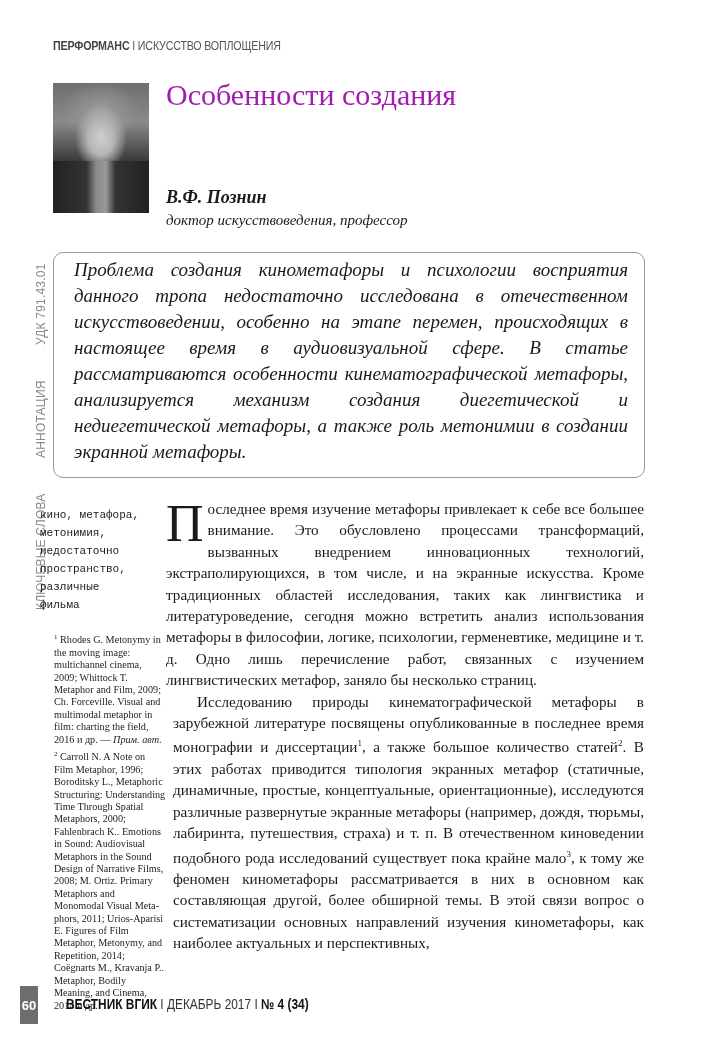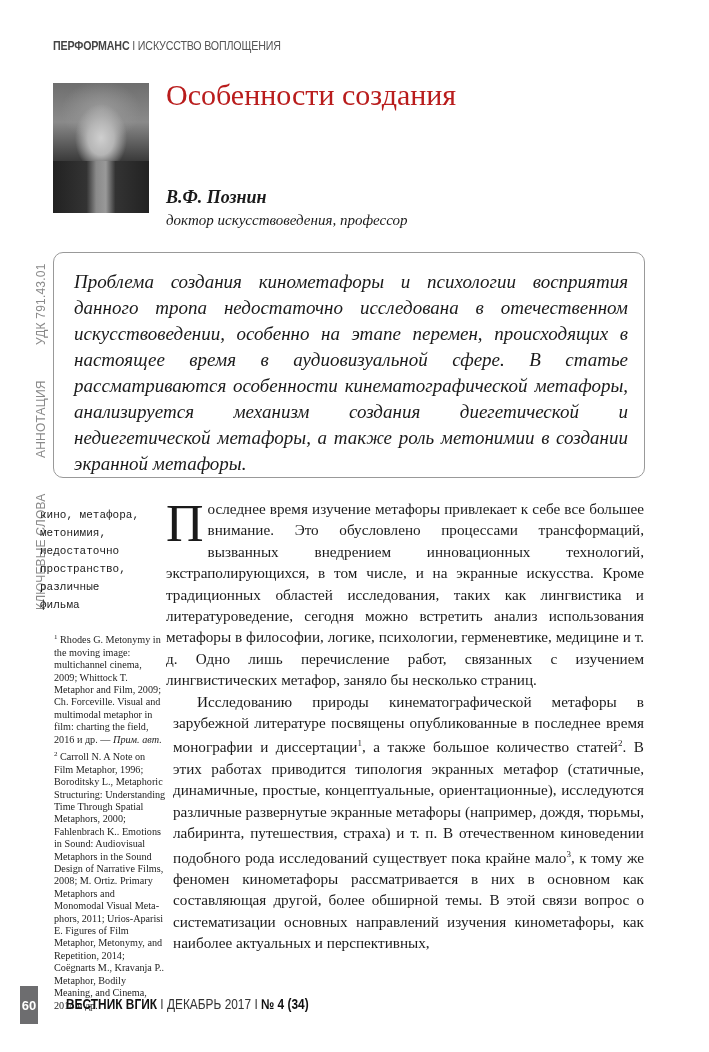--- a/index.html
+++ b/index.html
@@ -4,25 +4,25 @@
 <style>
   html, body { margin:0; padding:0; background:#fff; }
   body { width:709px; height:1052px; position:relative; overflow:hidden; font-family:"DejaVu Serif", "Liberation Serif", serif; color:#1a1a1a; }
   .runhead { position:absolute; left:53px; top:38px; font-family:"Liberation Sans", sans-serif; font-size:13px; color:#555; letter-spacing:-0.2px; transform:scaleX(0.82); transform-origin:left center; white-space:nowrap; }
   .runhead b { color:#444; font-weight:bold; }
   .photo { position:absolute; left:53px; top:83px; width:96px; height:130px; background:
       radial-gradient(ellipse 26px 34px at 48px 55px, #cfcfcf 0%, #b5b5b5 50%, rgba(0,0,0,0) 100%),
       radial-gradient(ellipse 40px 30px at 48px 28px, #9a9a9a 0%, rgba(0,0,0,0) 100%),
       linear-gradient(180deg, #6e6e6e 0%, #8a8a8a 30%, #3a3a3a 60%, #2a2a2a 100%); overflow:hidden; }
   .photo .jacket { position:absolute; left:0; right:0; bottom:0; height:52px; background:linear-gradient(90deg,#222 0%,#333 35%,#8a8a8a 45%,#999 55%,#333 65%,#222 100%); }
-  .title { position:absolute; left:166px; top:79px; font-family:"Liberation Serif", serif; font-size:30px; line-height:32px; color:#b91c1c; }
+  .title { position:absolute; left:166px; top:79px; font-family:"Liberation Serif", serif; font-size:30px; line-height:32px; color:#a21caf; }
   .author { position:absolute; left:166px; top:187px; font-family:"Liberation Serif", serif; font-style:italic; font-weight:bold; font-size:18px; }
   .degree { position:absolute; left:166px; top:212px; font-family:"Liberation Serif", serif; font-style:italic; font-size:15px; }
   .vlabel { position:absolute; font-family:"Liberation Sans", sans-serif; font-size:12px; color:#8a8a8a; transform:rotate(-90deg); transform-origin:left top; white-space:nowrap; letter-spacing:0.2px; }
-  .abstract { position:absolute; left:53px; top:252px; width:592px; height:226px; box-sizing:border-box; border:1.5px solid #999; border-radius:10px; padding:16px 16px 0 20px; }
+  .abstract { position:absolute; left:53px; top:252px; width:592px; height:226px; box-sizing:border-box; border:1.5px solid #999; border-radius:10px; padding:4px 16px 0 20px; }
   .abstract p { margin:0; font-family:"Liberation Serif", serif; font-style:italic; font-size:19px; line-height:26px; text-align:justify; hyphens:manual; }
   .keywords { position:absolute; left:40px; top:506px; width:100px; font-family:Liberation Mono, monospace; font-size:11px; line-height:18px; }
   .footnote { position:absolute; left:54px; width:112px; font-family:"Liberation Serif", serif; font-size:10.2px; line-height:12.4px; color:#222; }
   .footnote sup { font-size:7px; }
   .body { position:absolute; left:166px; top:498px; width:478px; font-family:"Liberation Serif", serif; font-size:15.2px; line-height:21.4px; text-align:justify; color:#1a1a1a; }
   .body p { margin:0; }
   .body p.indent { text-indent:24px;margin-left:7px; }
   .dropcap { float:left; font-size:52px; line-height:40px; margin:4px 4px 0 0; padding-top:2px; }
   .body sup { font-size:9px; }
   .pagebox { position:absolute; left:20px; top:986px; width:18px; height:38px; background:#6d6d6f; color:#fff; font-family:"Liberation Sans", sans-serif; font-weight:bold; font-size:13px; display:flex; align-items:center; justify-content:center; }

